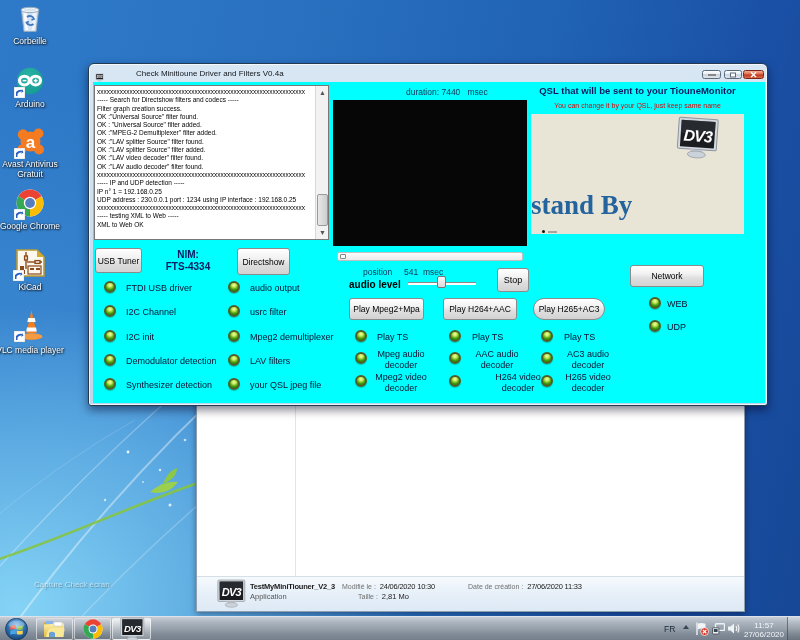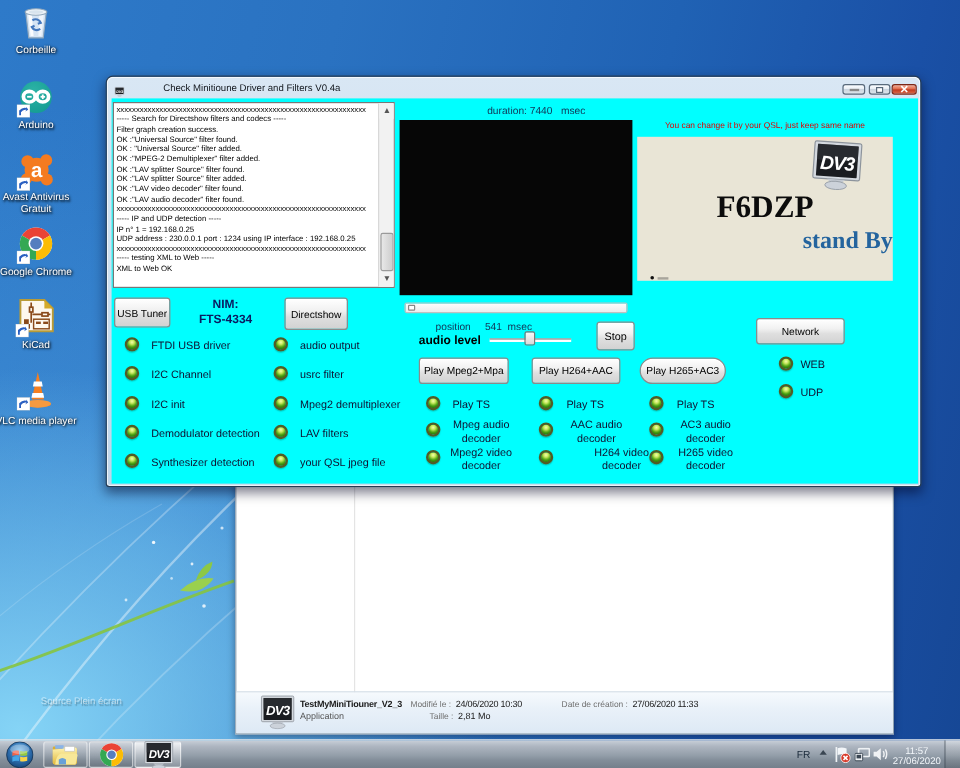--- a/index.html
+++ b/index.html
@@ -73,21 +73,21 @@
     <path d="M 163 484 q 4 -12 14 -16 q 0 10 -14 16" fill="#8cc846"></path>
     <g fill="#ffffff">
       <circle cx="128" cy="452" r="1.4" opacity="0.9"></circle>
       <circle cx="160" cy="470" r="1.2" opacity="0.8"></circle>
       <circle cx="185" cy="440" r="1.3" opacity="0.7"></circle>
       <circle cx="105" cy="500" r="1.2" opacity="0.7"></circle>
       <circle cx="170" cy="505" r="1.5" opacity="0.8"></circle>
       <circle cx="143" cy="482" r="1.1" opacity="0.6"></circle>
     </g>
   </svg>
-  <div class="abs" style="left:34px;top:580px;width:120px;font-size:8px;color:rgba(255,255,255,0.55);text-shadow:1px 1px 1px rgba(0,0,0,0.3);">Source Plein écran</div>
+  <div class="abs" style="left:34px;top:580px;width:120px;font-size:8px;color:rgba(255,255,255,0.55);text-shadow:1px 1px 1px rgba(0,0,0,0.3);">Capture Check écran</div>
 
   <div id="icons">
 <div class="abs" style="left:17px;top:5px;width:26px;height:29px;">
  <svg width="26" height="29" viewBox="0 0 26 29">
   <path d="M4.5 5.5 L7 26.5 L19 26.5 L21.5 5.5 Z" fill="rgba(232,240,248,0.9)" stroke="#93a9bd" stroke-width="1"></path>
   <path d="M6.5 7 L8.5 25 L11 25 L9.5 7 Z" fill="rgba(255,255,255,0.85)"></path>
   <path d="M15.5 7 L15 25 L17.5 25 L19.5 7 Z" fill="rgba(255,255,255,0.6)"></path>
   <ellipse cx="13" cy="5" rx="9" ry="2.7" fill="#edf3f8" stroke="#93a9bd" stroke-width="1"></ellipse>
   <ellipse cx="13" cy="5" rx="6" ry="1.5" fill="#d8e4ee"></ellipse>
   <path d="M10 12 a4.5 4.5 0 0 1 7 2 l-2.5 0.8" fill="none" stroke="#4478be" stroke-width="1.8"></path>
@@ -244,35 +244,35 @@
 XML to Web OK</span><div id="logsb">
       <div class="sbarrow" style="top:0;">▲</div>
       <div class="sbarrow" style="bottom:0;">▼</div>
       <div class="abs" style="left:1px;top:108px;width:11px;height:32px;background:linear-gradient(90deg,#e8e8e8,#cdcdcd);border:1px solid #9a9a9a;border-radius:2px;"></div>
   </div></div>
 
   <div class="lbl navy" style="left:406px;top:87px;font-size:8.5px;color:#113355;">duration:&nbsp;7440&nbsp;&nbsp;&nbsp;msec</div>
 
   <div class="abs" style="left:333px;top:100px;width:194px;height:146px;background:#060606;z-index:31;"></div>
 
+  <div class="abs" style="left:520px;top:85px;width:235px;text-align:center;font-size:9.5px;font-weight:bold;color:#0a1a60;z-index:31;white-space:nowrap;">QSL that will be sent to your TiouneMonitor</div>
   <div class="abs" style="left:520px;top:102px;width:235px;text-align:center;font-size:7px;color:#e00000;z-index:31;white-space:nowrap;">You can change it by your QSL, just keep same name</div>
 
   <div class="abs" id="qslpanel" style="left:531px;top:114px;width:213px;height:120px;background:#e9e5d6;z-index:31;">
     <div class="abs" id="qsldvb" style="left:143px;top:3px;width:46px;height:42px;"><svg width="46" height="42" viewBox="0 0 46 42" style="transform:rotate(4deg);">
   <g>
    <rect x="4" y="1.5" width="39" height="31" rx="1.5" fill="#d4d9df" stroke="#8d949c" stroke-width="1"></rect>
    <rect x="6.5" y="3.8" width="34" height="26.5" rx="0.5" fill="#1a1c20"></rect>
    <rect x="6.5" y="3.8" width="34" height="13" fill="#33363c" opacity="0.55"></rect>
    <text x="23.5" y="24.5" font-size="16" font-weight="bold" font-style="italic" fill="#fff" text-anchor="middle" font-family="Liberation Sans" letter-spacing="-1">DV3</text>
    <path d="M16 32.5 Q23.5 41 31 32.5 Z" fill="#c2c8d0"></path>
    <ellipse cx="23.5" cy="37.5" rx="9" ry="3.4" fill="#ccd2da" stroke="#99a0a8" stroke-width="0.8"></ellipse>
   </g>
         </svg></div>
-    <div class="abs" style="left:0;top:44px;width:213px;text-align:center;font-family:'Liberation Serif',serif;font-size:26px;font-weight:bold;color:#0c0c0c;">F6DZP</div>
-    <div class="abs" style="left:0;top:76px;width:213px;text-align:right;font-family:'Liberation Serif',serif;font-size:20px;font-weight:bold;color:#24649e;">stand By</div>
+    <div class="abs" style="left:0;top:76px;width:213px;text-align:left;font-family:'Liberation Serif',serif;font-size:27px;font-weight:bold;color:#24649e;">stand By</div>
     <div class="abs" style="left:11px;top:116px;width:3px;height:3px;background:#111;border-radius:50%;"></div>
       <div class="abs" style="left:17px;top:117px;width:9px;height:1.5px;background:rgba(70,70,70,0.4);"></div>
   </div>
 
   <div class="btn" style="left:95px;top:248px;width:47px;height:25px;">USB Tuner</div>
   <div class="abs" style="left:158px;top:249px;width:60px;text-align:center;font-size:10px;font-weight:bold;color:#0a1a60;z-index:31;">NIM:</div>
   <div class="abs" style="left:158px;top:261px;width:60px;text-align:center;font-size:10px;font-weight:bold;color:#0a1a60;z-index:31;">FTS-4334</div>
   <div class="btn" style="left:237px;top:248px;width:53px;height:27px;">Directshow</div>
 
   <div class="abs" style="left:337px;top:252px;width:186px;height:9px;background:linear-gradient(#fcfcfc,#ececec);border:1px solid #c0c0c0;border-radius:2px;z-index:31;">

